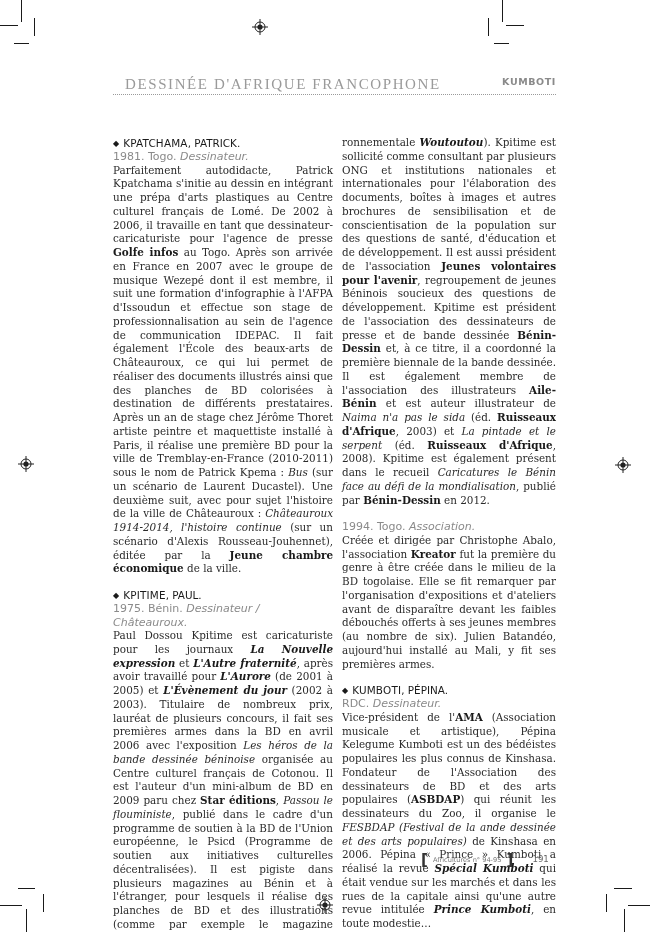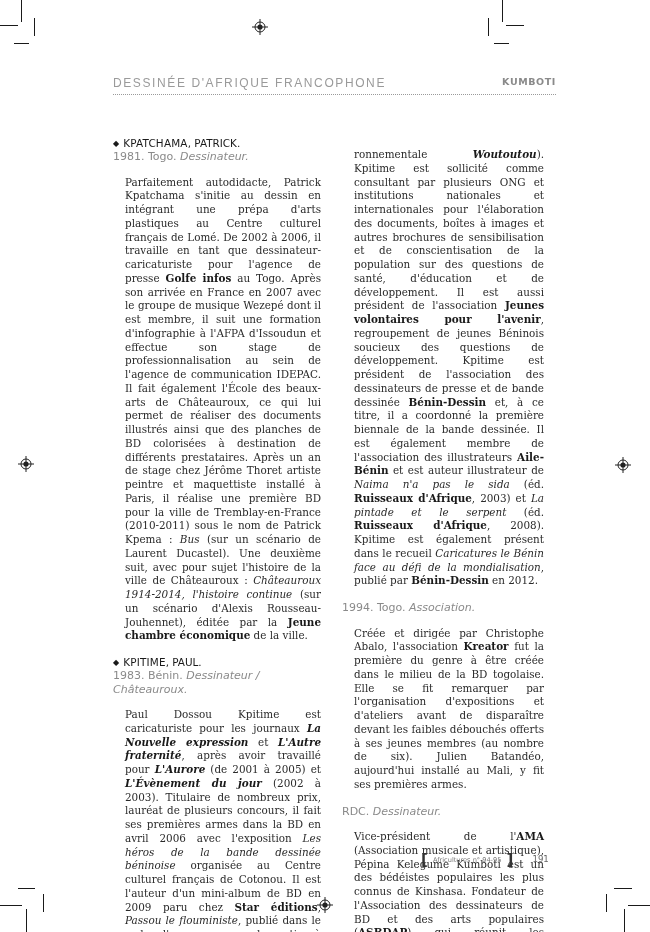--- a/index.html
+++ b/index.html
@@ -2,35 +2,35 @@
 <html><head>
 <meta charset="utf-8">
 <style>
   html, body { margin: 0; padding: 0; background: #ffffff; }
   body { width: 650px; height: 932px; position: relative; overflow: hidden; font-family: "DejaVu Serif", "Liberation Serif", serif; color: #2a2a2a; }
 
   .crop { position: absolute; background: #1a1a1a; }
   .reg { position: absolute; width: 16px; height: 16px; }
 
   .running-header { position: absolute; left: 113px; top: 76px; width: 443px; height: 22px; }
-  .rh-left { position: absolute; left: 0; top: 0; font-family: Liberation Sans, sans-serif; font-size: 12px; letter-spacing: 1.6px; color: #9a9a9a; }
+  .rh-left { position: absolute; left: 12px; top: 0; font-family: Liberation Serif, serif; font-size: 15px; letter-spacing: 1.6px; color: #9a9a9a; }
   .rh-right { position: absolute; right: 0; top: 0; font-family: "DejaVu Sans", "Liberation Sans", sans-serif; font-size: 9.5px; font-weight: bold; letter-spacing: 0.6px; color: #8a8a8a; }
   .rh-rule { position: absolute; left: 0; right: 0; top: 18px; border-top: 1px dotted #9a9a9a; }
 
   .col { position: absolute; top: 137px; font-size: 10.4px; line-height: 13.75px; text-align: justify; hyphens: manual; }
   .col-left { left: 113px; width: 220px; }
   .col-right { left: 342px; width: 214px; top: 136px; }
 
   .entry { margin: 0 0 13px 0; }
   .entry-head { font-family: "DejaVu Sans", "Liberation Sans", sans-serif; font-size: 10.4px; line-height: 13px; color: #1a1a1a; text-align: left; }
   .entry-head .bullet { display: inline-block; font-size: 8px; margin-right: 4px; vertical-align: 1px; }
   .entry-head .surname { font-weight: normal; letter-spacing: 0.2px; }
   .entry-meta { font-family: "DejaVu Sans", "Liberation Sans", sans-serif; font-size: 11px; line-height: 13.5px; color: #8a8a8a; text-align: left; }
   .entry-meta .role { font-style: italic; }
-  .entry-body p { margin: 12px; }
+  .entry-body p { margin: 0; }
   .entry-body b { font-weight: bold; color: #1a1a1a; }
   .entry-body i { font-style: italic; }
   .entry-body .bi { font-weight: bold; font-style: italic; color: #1a1a1a; }
 
   .footer { position: absolute; left: 421px; top: 849px; height: 16px; font-family: "DejaVu Sans", "Liberation Sans", sans-serif; color: #555; }
   .footer .bracket { font-size: 15px; font-weight: bold; color: #333; vertical-align: -1px; }
   .footer .journal { font-size: 6.6px; color: #777; vertical-align: 2px; }
   .footer .page-num { font-size: 8.6px; color: #666; margin-left: 14px; vertical-align: 2px; }
 </style>
 </head>
@@ -98,21 +98,21 @@
     <div class="entry-body">
         <p>Parfaitement autodidacte, Patrick Kpatchama s'initie au dessin en intégrant une prépa d'arts plastiques au Centre culturel français de Lomé. De 2002 à 2006, il travaille en tant que dessinateur-caricaturiste pour l'agence de presse <b>Golfe infos</b> au Togo. Après son arrivée en France en 2007 avec le groupe de musique Wezepé dont il est membre, il suit une formation d'infographie à l'AFPA d'Issoudun et effectue son stage de professionnalisation au sein de l'agence de communication IDEPAC. Il fait également l'École des beaux-arts de Châteauroux, ce qui lui permet de réaliser des documents illustrés ainsi que des planches de BD colorisées à destination de différents prestataires. Après un an de stage chez Jérôme Thoret artiste peintre et maquettiste installé à Paris, il réalise une première BD pour la ville de Tremblay-en-France (2010-2011) sous le nom de Patrick Kpema : <i>Bus</i> (sur un scénario de Laurent Ducastel). Une deuxième suit, avec pour sujet l'histoire de la ville de Châteauroux : <i>Châteauroux 1914-2014, l'histoire continue</i> (sur un scénario d'Alexis Rousseau-Jouhennet), éditée par la <b>Jeune chambre économique</b> de la ville.</p>
       </div>
   </div>
 
   <div class="entry">
     <div class="entry-head">
       <span class="bullet">◆</span><span class="surname">KPITIME</span><span>, PAUL.</span>
     </div>
     <div class="entry-meta">
-      <span>1983. Bénin. </span><span class="role">Dessinateur / Châteauroux.</span>
+      <span>1975. Bénin. </span><span class="role">Dessinateur / Châteauroux.</span>
     </div>
     <div class="entry-body">
         <p>Paul Dossou Kpitime est caricaturiste pour les journaux <span class="bi">La Nouvelle expression</span> et <span class="bi">L'Autre fraternité</span>, après avoir travaillé pour <span class="bi">L'Aurore</span> (de 2001 à 2005) et <span class="bi">L'Évènement du jour</span> (2002 à 2003). Titulaire de nombreux prix, lauréat de plusieurs concours, il fait ses premières armes dans la BD en avril 2006 avec l'exposition <i>Les héros de la bande dessinée béninoise</i> organisée au Centre culturel français de Cotonou. Il est l'auteur d'un mini-album de BD en 2009 paru chez <b>Star éditions</b>, <i>Passou le flouministe</i>, publié dans le cadre d'un programme de soutien à la BD de l'Union européenne, le Psicd (Programme de soutien aux initiatives culturelles décentralisées). Il est pigiste dans plusieurs magazines au Bénin et à l'étranger, pour lesquels il réalise des planches de BD et des illustrations (comme par exemple le magazine d'éducation envi-</p>
       </div>
   </div>
 </div>
 
 <div class="col col-right">
   <div class="entry">
     <div class="entry-body">
@@ -123,20 +123,23 @@
   <div class="entry">
     <div class="entry-meta">
       <span>1994. Togo. </span><span class="role">Association.</span>
     </div>
     <div class="entry-body">
         <p>Créée et dirigée par Christophe Abalo, l'association <b>Kreator</b> fut la première du genre à être créée dans le milieu de la BD togolaise. Elle se fit remarquer par l'organisation d'expositions et d'ateliers avant de disparaître devant les faibles débouchés offerts à ses jeunes membres (au nombre de six). Julien Batandéo, aujourd'hui installé au Mali, y fit ses premières armes.</p>
       </div>
   </div>
 
   <div class="entry">
+    <div class="entry-head">
+      <span class="bullet">◆</span><span class="surname">KUMBOTI</span><span>, PÉPINA.</span>
+    </div>
     <div class="entry-meta">
       <span>RDC. </span><span class="role">Dessinateur.</span>
     </div>
     <div class="entry-body">
         <p>Vice-président de l'<b>AMA</b> (Association musicale et artistique), Pépina Kelegume Kumboti est un des bédéistes populaires les plus connus de Kinshasa. Fondateur de l'Association des dessinateurs de BD et des arts populaires (<b>ASBDAP</b>) qui réunit les dessinateurs du Zoo, il organise le <i>FESBDAP (Festival de la ande dessinée et des arts populaires)</i> de Kinshasa en 2006. Pépina « Prince » Kumboti a réalisé la revue <span class="bi">Spécial Kumboti</span> qui était vendue sur les marchés et dans les rues de la capitale ainsi qu'une autre revue intitulée <span class="bi">Prince Kumboti</span>, en toute modestie…</p>
       </div>
   </div>
 </div>
 
 <div class="footer">

